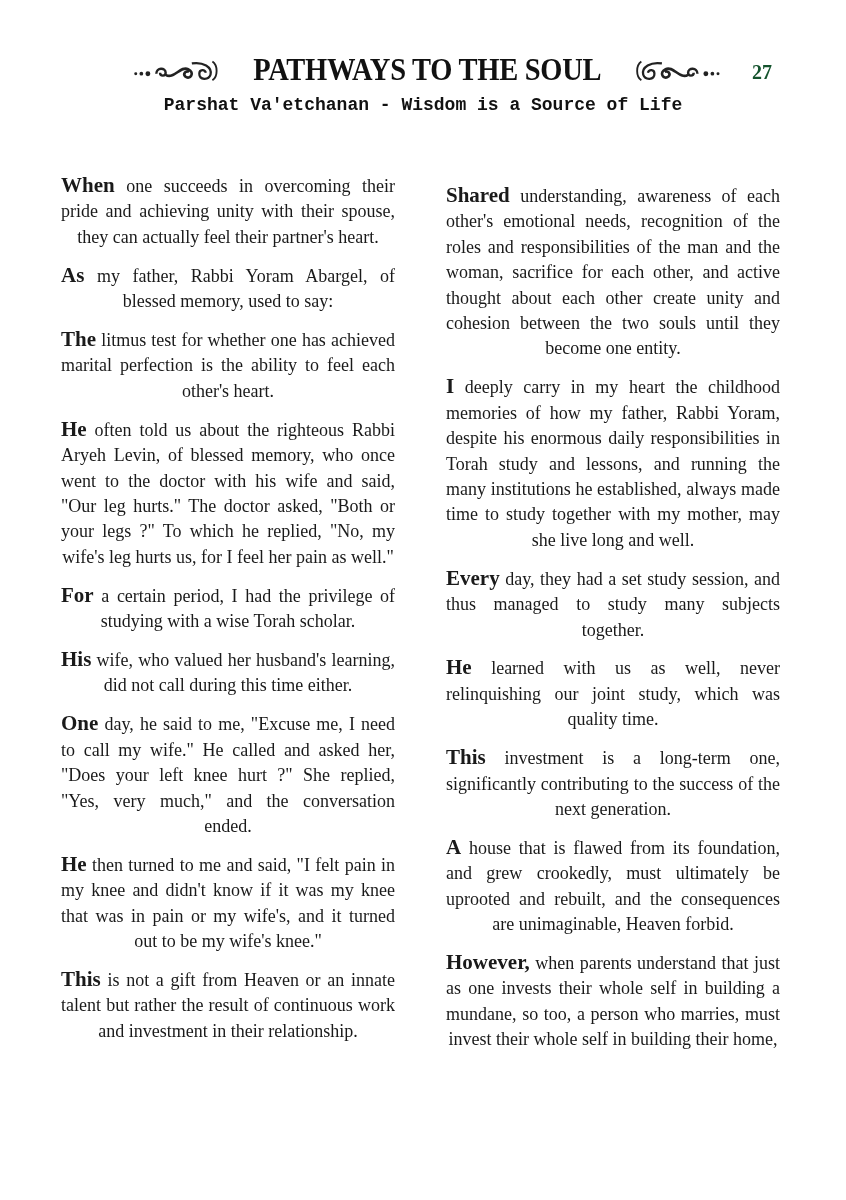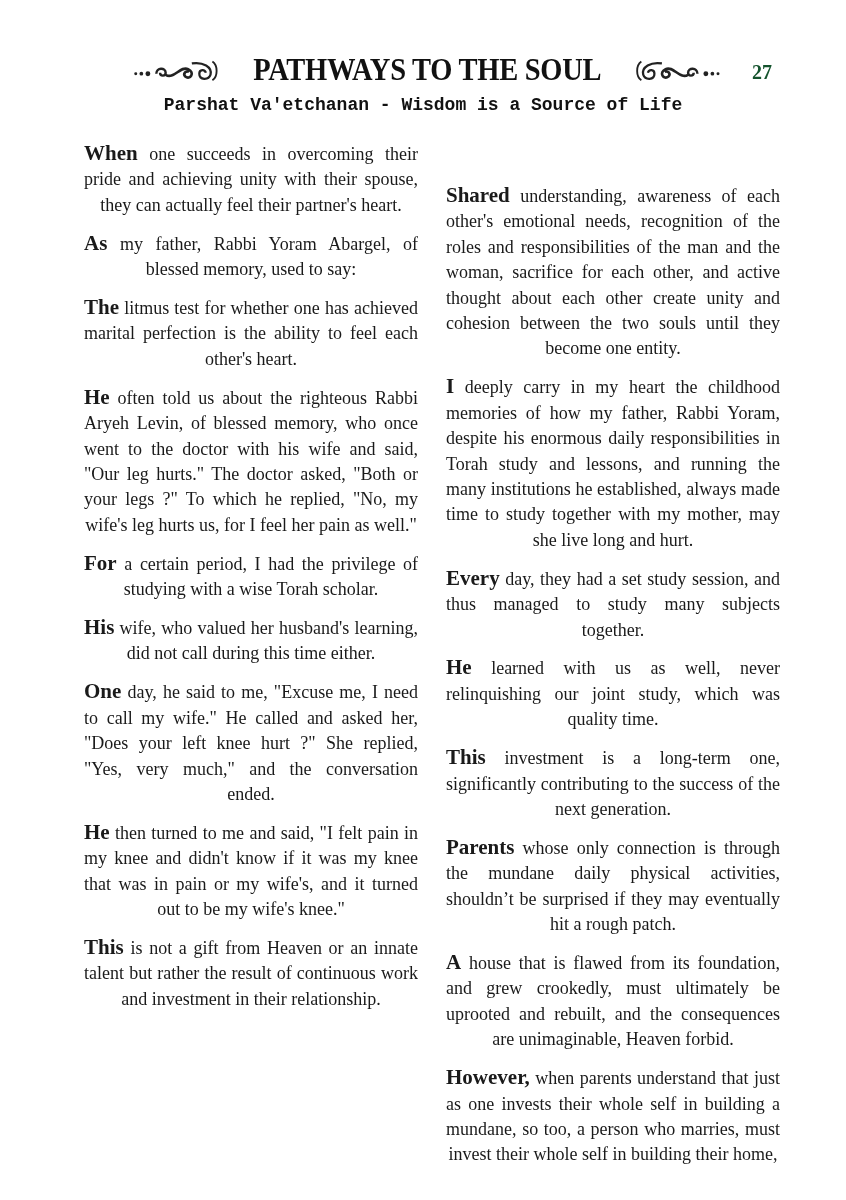--- a/index.html
+++ b/index.html
@@ -65,21 +65,21 @@
       font-family: Liberation Mono, monospace;
       font-weight: bold;
       font-size: 18px;
       color: #111;
     }
     .column {
       position: absolute;
       top: 141px;
       width: 334px;
     }
-    .col-left { left: 84px; }
+    .col-left { left: 61px; margin-top: 32px; }
     .col-right { left: 446px; margin-top: 42px; }
     .para {
       margin: 0 0 12.5px 0;
       font-size: 18px;
       line-height: 25.4px;
       text-align: justify;
       text-align-last: center;
       hyphens: none;
     }
     .lead {
@@ -124,20 +124,19 @@
   <p class="para"><span class="lead">He</span><span> often told us about the righteous Rabbi Aryeh Levin, of blessed memory, who once went to the doctor with his wife and said, "Our leg hurts." The doctor asked, "Both or your legs ?" To which he replied, "No, my wife's leg hurts us, for I feel her pain as well."</span></p>
   <p class="para"><span class="lead">For</span><span> a certain period, I had the privilege of studying with a wise Torah scholar.</span></p>
   <p class="para"><span class="lead">His</span><span> wife, who valued her husband's learning, did not call during this time either.</span></p>
   <p class="para"><span class="lead">One</span><span> day, he said to me, "Excuse me, I need to call my wife." He called and asked her, "Does your left knee hurt ?" She replied, "Yes, very much," and the conversation ended.</span></p>
   <p class="para"><span class="lead">He</span><span> then turned to me and said, "I felt pain in my knee and didn't know if it was my knee that was in pain or my wife's, and it turned out to be my wife's knee."</span></p>
   <p class="para"><span class="lead">This</span><span> is not a gift from Heaven or an innate talent but rather the result of continuous work and investment in their relationship.</span></p>
 </div>
 
 <div class="column col-right">
   <p class="para"><span class="lead">Shared</span><span> understanding, awareness of each other's emotional needs, recognition of the roles and responsibilities of the man and the woman, sacrifice for each other, and active thought about each other create unity and cohesion between the two souls until they become one entity.</span></p>
-  <p class="para"><span class="lead">I</span><span> deeply carry in my heart the childhood memories of how my father, Rabbi Yoram, despite his enormous daily responsibilities in Torah study and lessons, and running the many institutions he established, always made time to study together with my mother, may she live long and hurt.</span></p>
+  <p class="para"><span class="lead">I</span><span> deeply carry in my heart the childhood memories of how my father, Rabbi Yoram, despite his enormous daily responsibilities in Torah study and lessons, and running the many institutions he established, always made time to study together with my mother, may she live long and well.</span></p>
   <p class="para"><span class="lead">Every</span><span> day, they had a set study session, and thus managed to study many subjects together.</span></p>
   <p class="para"><span class="lead">He</span><span> learned with us as well, never relinquishing our joint study, which was quality time.</span></p>
   <p class="para"><span class="lead">This</span><span> investment is a long-term one, significantly contributing to the success of the next generation.</span></p>
-  <p class="para"><span class="lead">Parents</span><span> whose only connection is through the mundane daily physical activities, shouldn’t be surprised if they may eventually hit a rough patch.</span></p>
   <p class="para"><span class="lead">A</span><span> house that is flawed from its foundation, and grew crookedly, must ultimately be uprooted and rebuilt, and the consequences are unimaginable, Heaven forbid.</span></p>
   <p class="para"><span class="lead">However,</span><span> when parents understand that just as one invests their whole self in building a mundane, so too, a person who marries, must invest their whole self in building their home,</span></p>
 </div>
 
 </body></html>

